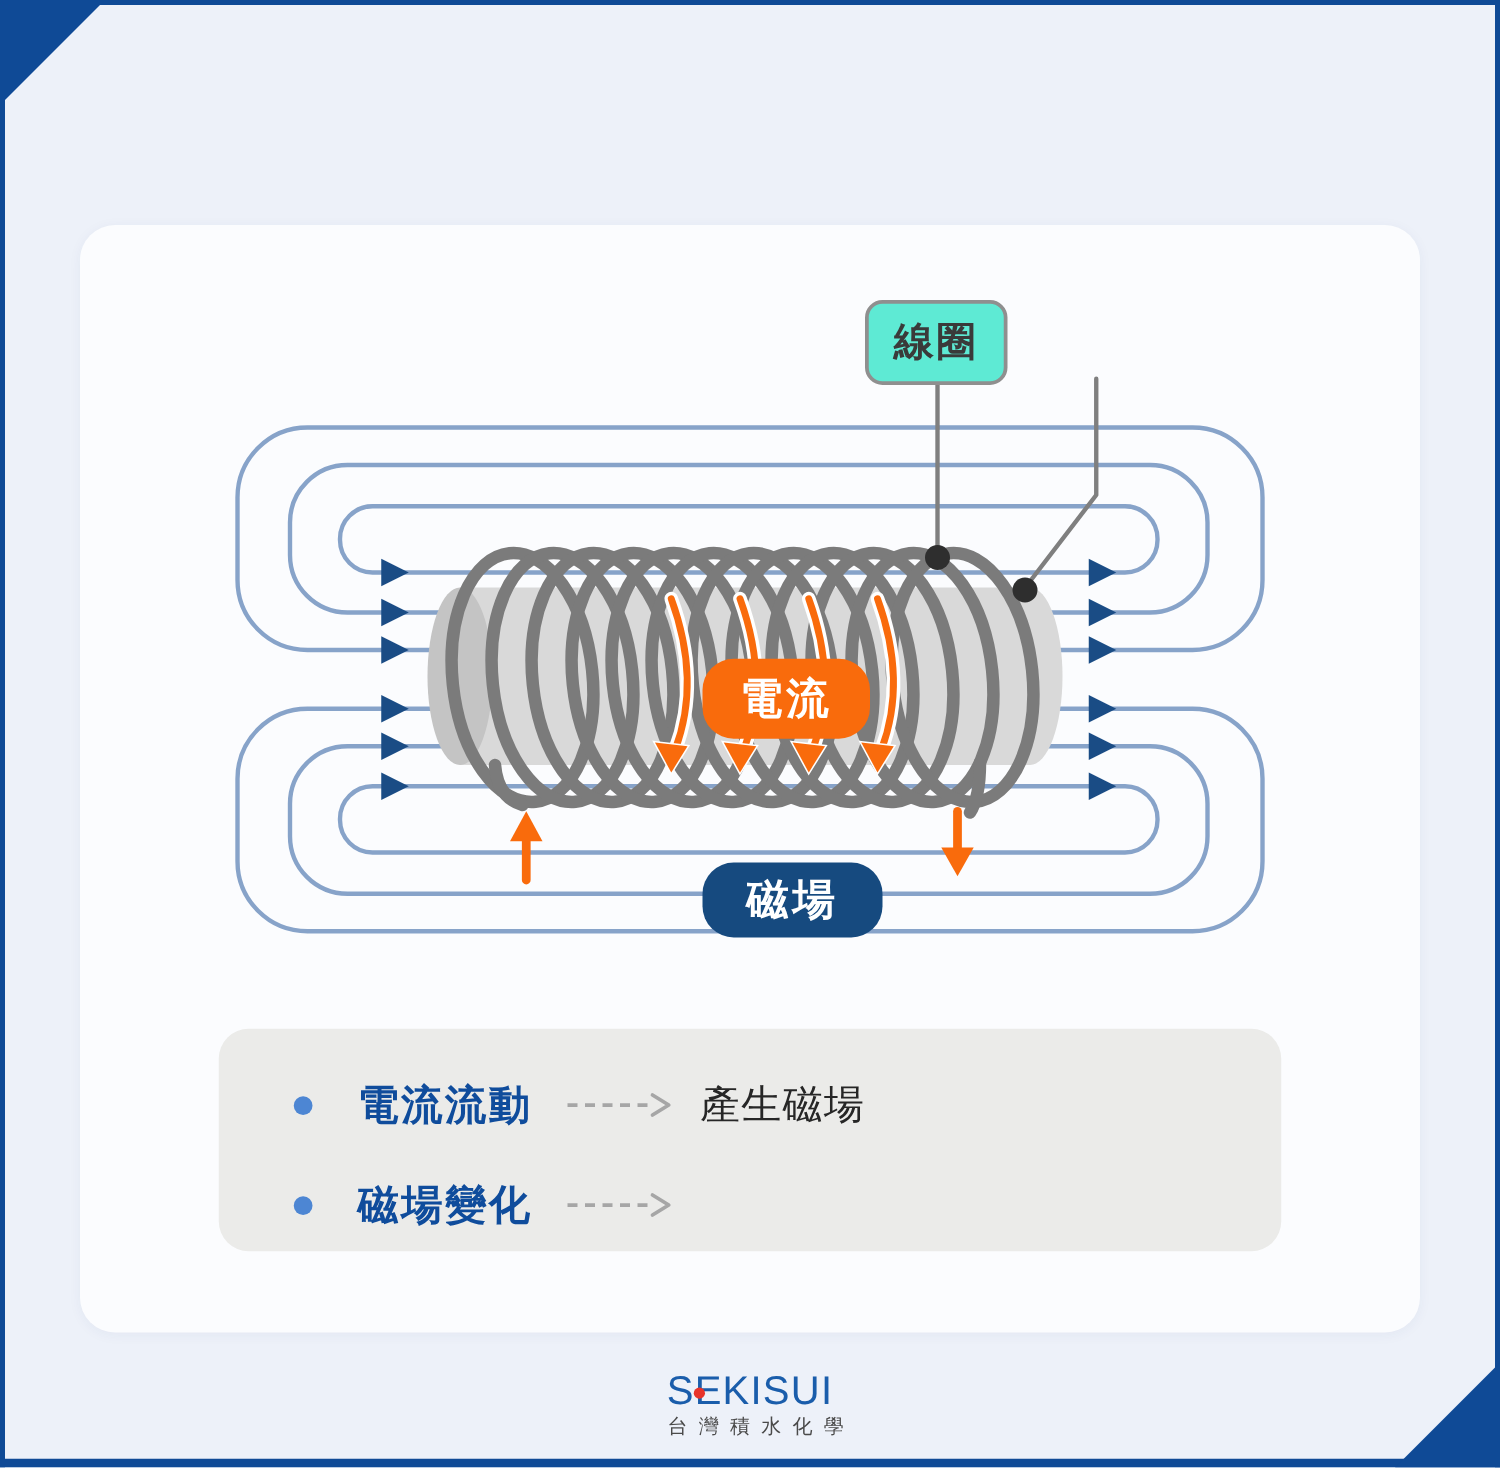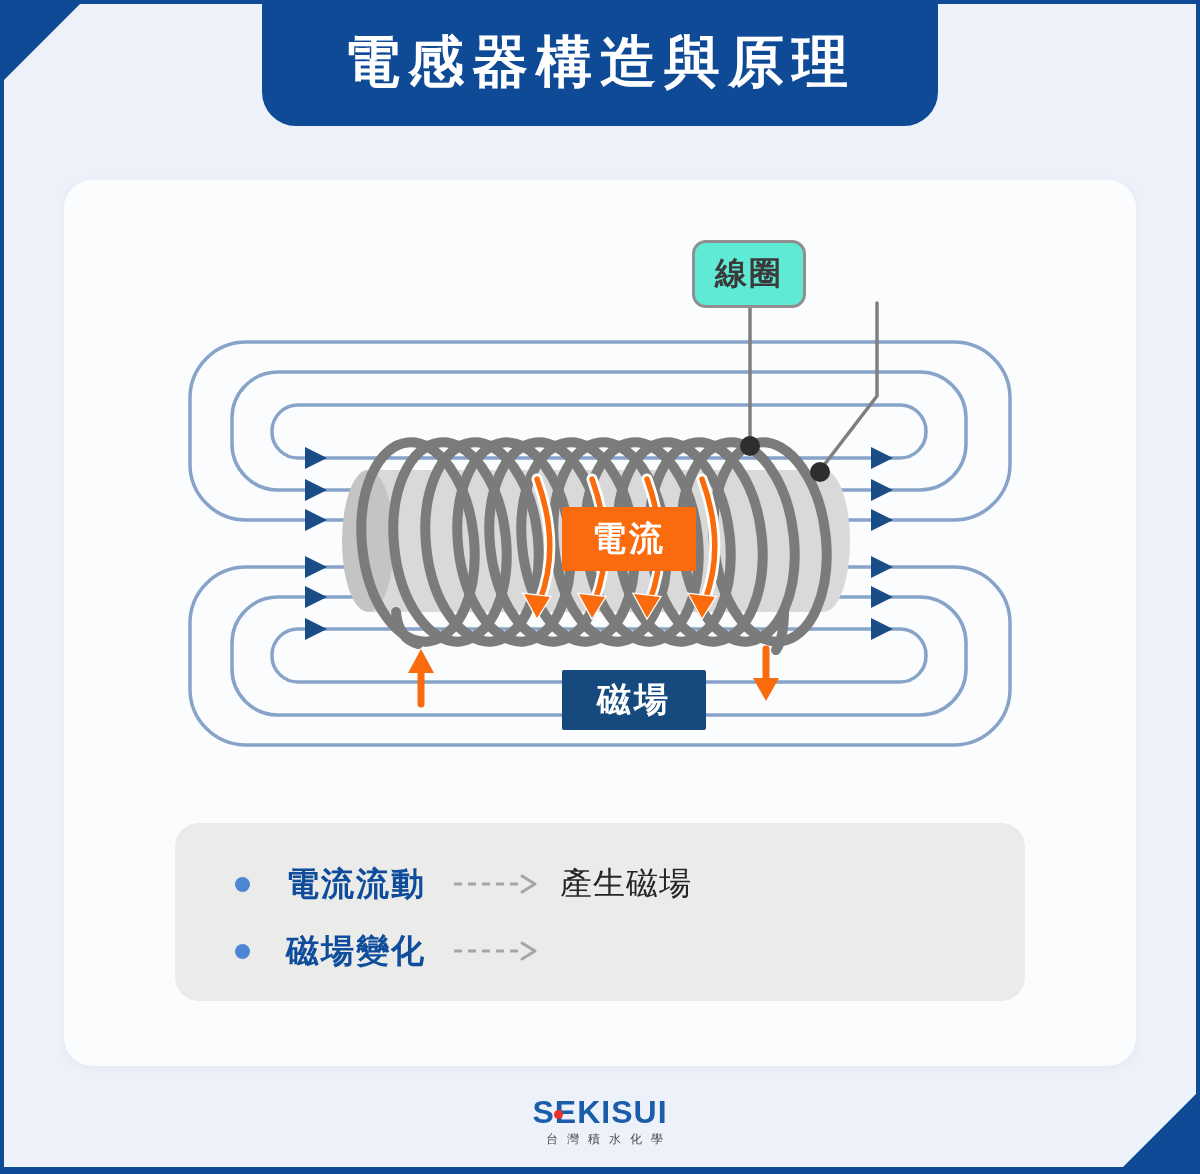--- a/index.html
+++ b/index.html
@@ -46,60 +46,57 @@
   .oarrow-shaft{stroke:var(--orange,#f96b0c);stroke-width:7;stroke-linecap:round;}
   .oarrow-head{fill:var(--orange,#f96b0c);}
 
   
   .callout{position:absolute;z-index:4;display:flex;align-items:center;justify-content:center;
            background:#5eead4;border:3px solid var(--label-border-gray,#8f8f8f);border-radius:14px;
            color:var(--label-text,#3a3a3a);font-size:32px;font-weight:600;letter-spacing:2px;}
   #label-coil{left:692px;top:240px;width:108px;height:62px;}
   #label-core{left:822px;top:238px;width:106px;height:62px;}
   .badge{position:absolute;z-index:4;display:flex;align-items:center;justify-content:center;
-         color:#fff;font-size:34px;font-weight:bold;letter-spacing:3px;border-radius:2px;}
+         color:#fff;font-size:34px;font-weight:bold;letter-spacing:3px;border-radius:25px;margin-top:20px;}
   #badge-current{left:562px;top:507px;width:134px;height:64px;background:var(--orange,#f96b0c);}
   #badge-field{left:562px;top:670px;width:144px;height:60px;background:var(--badge-field-navy,#164a7f);}
 
   
   .legend{position:absolute;left:175px;top:823px;width:850px;height:178px;z-index:3;
           background:var(--legend-bg,#ebebe9);border-radius:24px;
-          display:flex;flex-direction:column;padding-top:36px;box-sizing:border-box;gap:17px;}
+          display:flex;flex-direction:column;padding-top:36px;box-sizing:border-box;gap:30px;}
   .legend-row{display:flex;align-items:center;height:50px;padding-left:60px;}
   .bullet{width:15px;height:15px;border-radius:50%;background:var(--bullet-blue,#4d86d3);
           margin-right:36px;flex:none;}
   .legend-term{color:var(--term-navy,#0f4c9c);font-size:33px;font-weight:bold;
                letter-spacing:2px;width:152px;flex:none;}
   .dashed-arrow{flex:none;margin-left:14px;}
   .legend-desc{color:var(--text-dark,#262626);font-size:32px;margin-left:20px;letter-spacing:1px;}
 
   
   .footer{position:absolute;left:0;right:0;top:1096px;text-align:center;z-index:2;}
   .logo-line{position:relative;display:inline-block;color:var(--logo-blue,#1a5dab);
-             font-size:32px;font-weight:bold;letter-spacing:1px;line-height:1;}
+             font-size:32px;font-weight:normal;letter-spacing:1px;line-height:1;}
   .logo-dot{position:absolute;left:22px;top:14px;width:9px;height:9px;border-radius:50%;
             background:var(--logo-red,#e8332a);}
-  .logo-sub{margin-top:3px;color:var(--logo-sub-gray,#4a4a4a);font-size:12px;
+  .logo-sub{margin-top:3px;color:var(--logo-sub-gray,#4a4a4a);font-size:16px;
             letter-spacing:9px;padding-left:18px;}
 </style>
 </head>
 <body>
 
 <div id="page">
 
   <div class="frame frame-top"></div>
   <div class="frame frame-left"></div>
   <div class="frame frame-right"></div>
   <div class="frame frame-bottom"></div>
   <div class="corner corner-tl"></div>
   <div class="corner corner-br"></div>
 
-  <div class="banner">
-    <h1>電感器構造與原理</h1>
-  </div>
 
   <div class="card"></div>
 
   <svg id="diagram" viewBox="0 0 1200 1174">
 
     <g>
       <rect class="fieldline" x="190" y="342" width="820" height="178" rx="56"></rect>
       <rect class="fieldline" x="232" y="372" width="734" height="118" rx="46"></rect>
       <rect class="fieldline" x="272" y="405" width="654" height="53" rx="26"></rect>
       <rect class="fieldline" x="272" y="629" width="654" height="53" rx="26"></rect>

